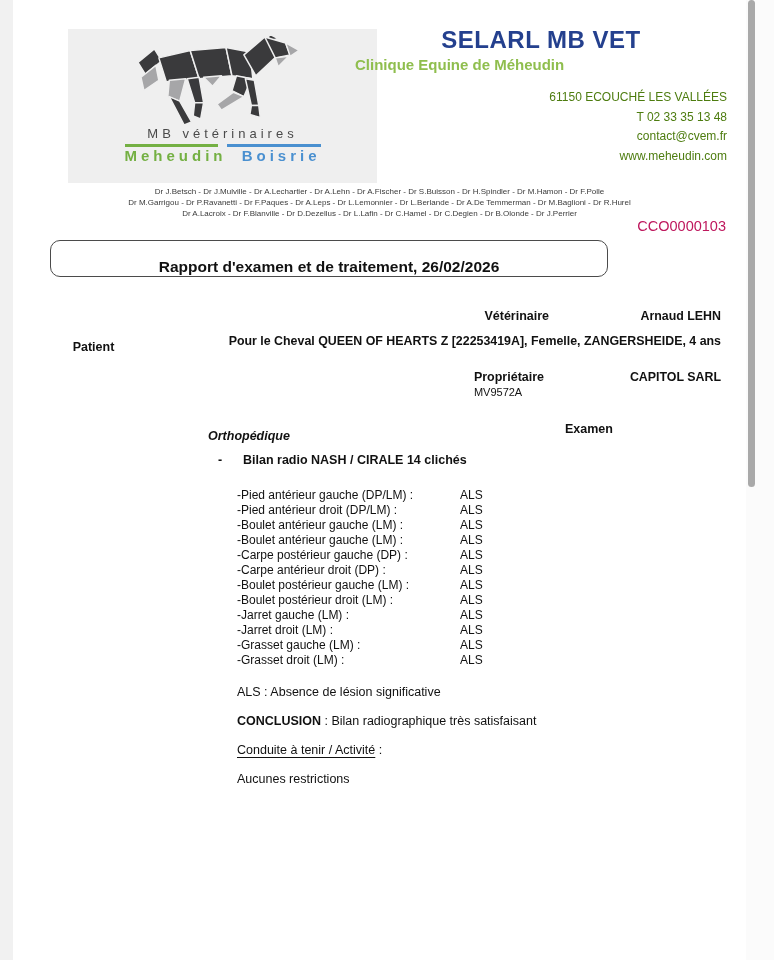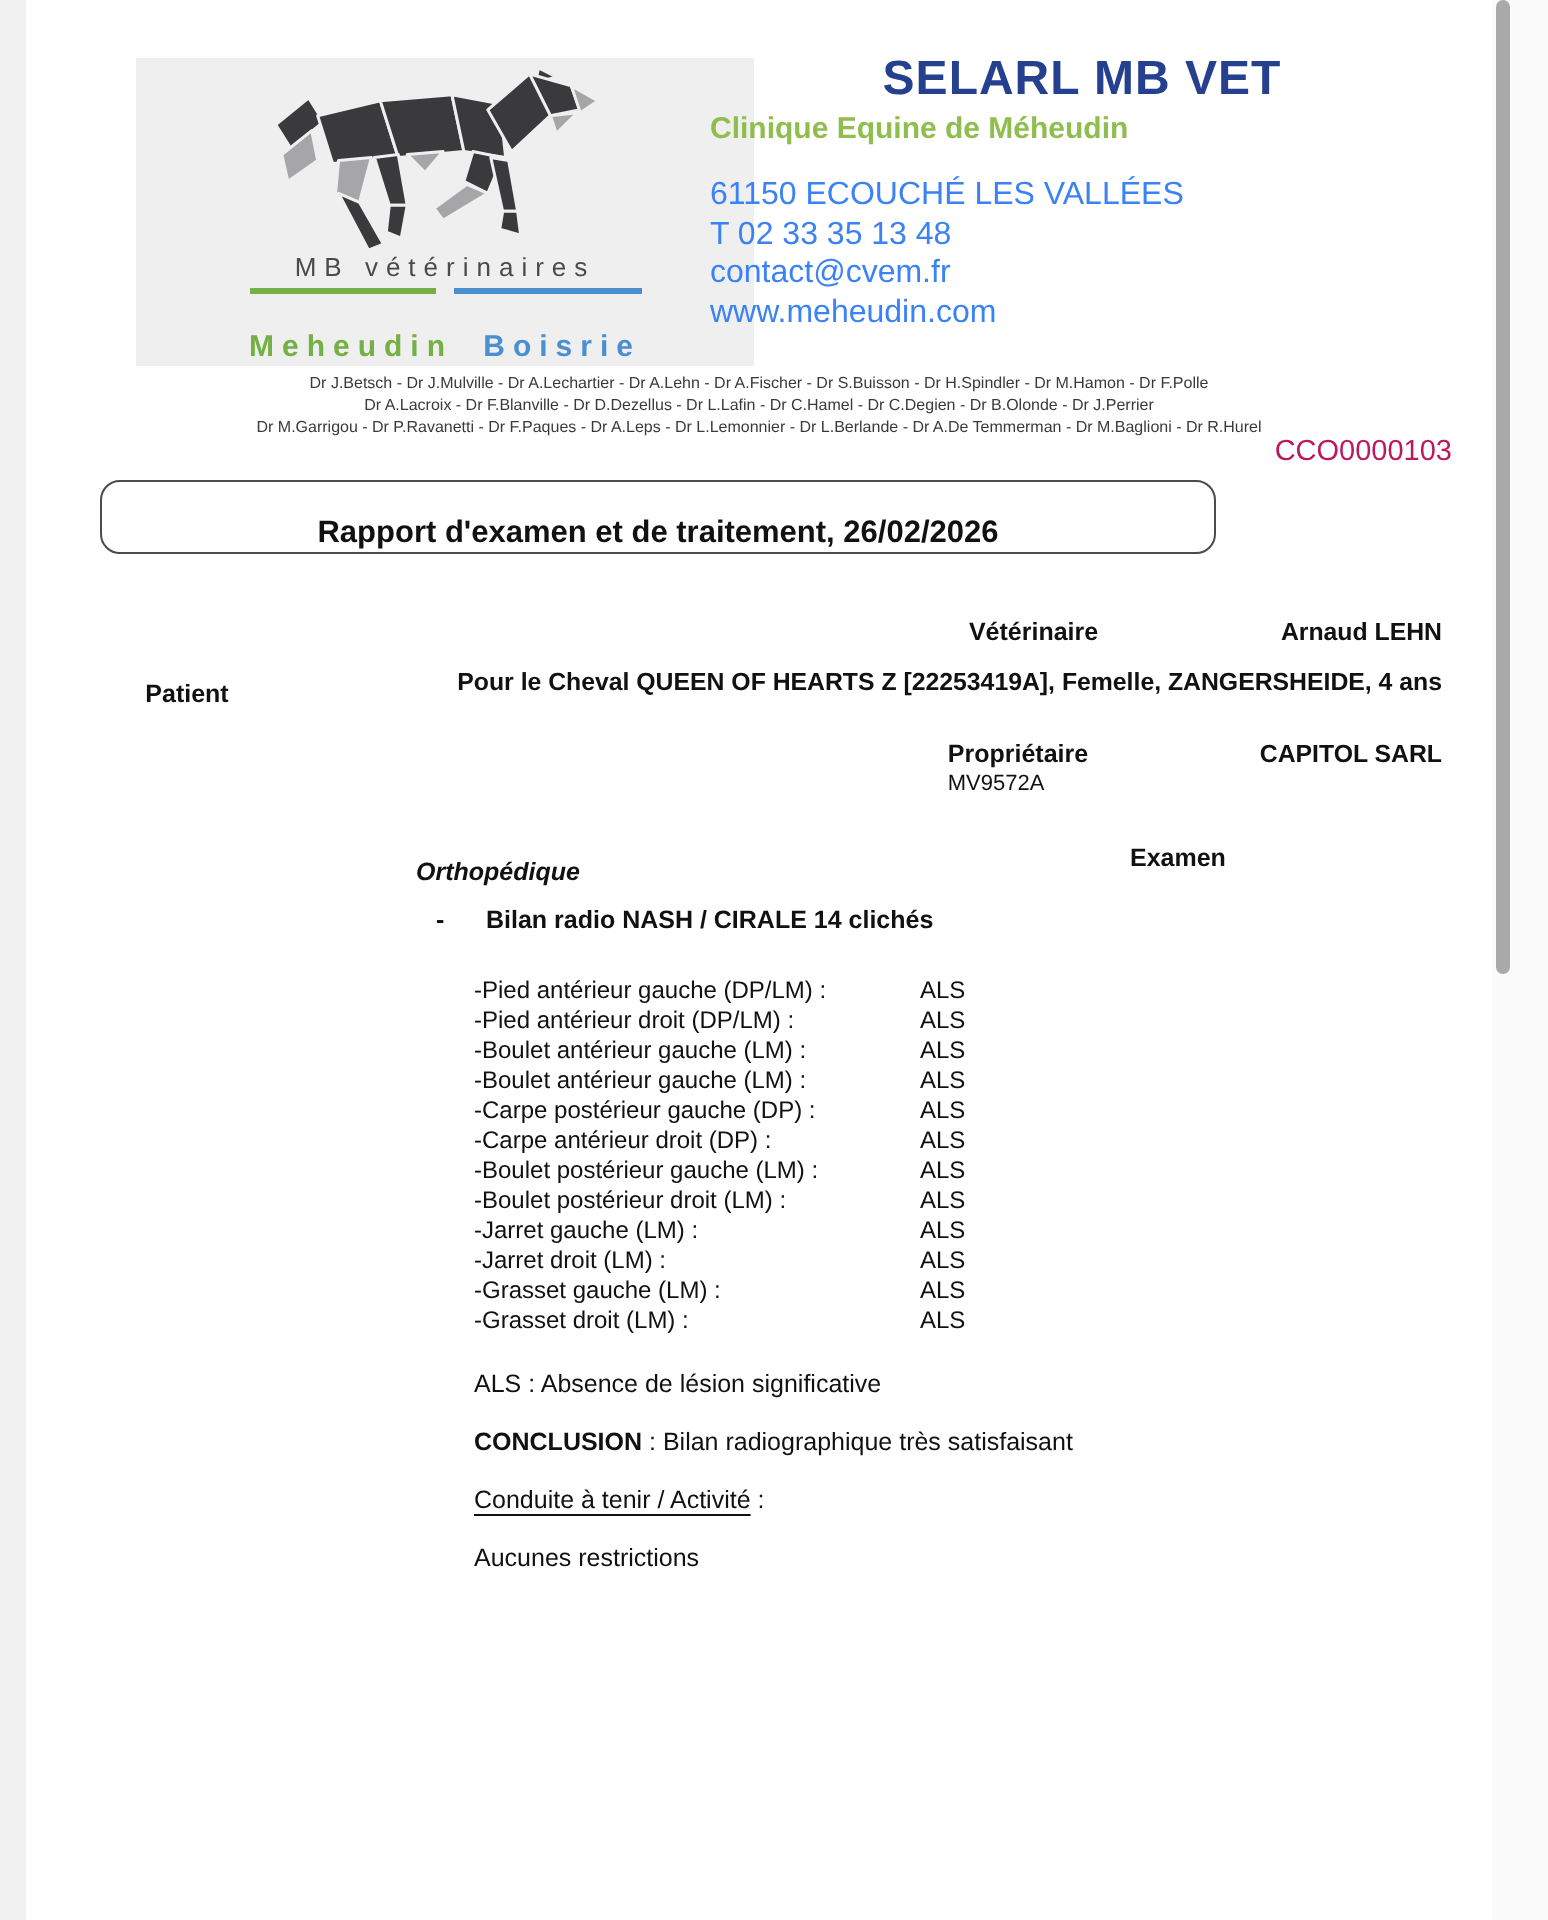--- a/index.html
+++ b/index.html
@@ -37,33 +37,33 @@
   .logo-tagline {
     font-size: 13px; color: #4a4a4a; letter-spacing: 4px;
     margin-top: -2px; white-space: nowrap;
   }
   .logo-lines { display: flex; gap: 9px; width: 196px; margin-top: 3px; }
   .logo-lines .ln { height: 3px; flex: 1; }
   .ln-green { background: #74b043; }
   .ln-blue  { background: #4a90d0; }
   .logo-names {
     display: flex; justify-content: space-between;
-    width: 196px; margin-top: 18px;
+    width: 196px; margin-top: 0;
     font-size: 15px; font-weight: bold; letter-spacing: 4px; white-space: nowrap;
   }
   .brand-green { color: #74b043; }
   .brand-blue  { color: #4a90d0; }
   
   .right-header { position: absolute; left: 342px; top: 26px; width: 372px; }
   .org-name {
     text-align: center; font-size: 24px; font-weight: bold;
     color: #24408e; letter-spacing: 0.5px;
   }
   .clinic-name { margin-top: 2px; font-size: 15px; font-weight: bold; color: #8fbe4e; }
-  .clinic-contact { margin-top: 15px; font-size: 16px; line-height: 19.5px; color: #3b82f6; }
+  .clinic-contact { margin-top: 15px; font-size: 12px; line-height: 19.5px; color: #4d7c0f; text-align: right; }
   
   .doctors {
     position: absolute; left: 0; top: 186px; width: 733px;
     text-align: center; font-size: 8px; line-height: 11px; color: #3a3a3a;
     white-space: nowrap;
   }
   .doc-code {
     position: absolute; top: 218px; right: 20px;
     font-size: 14.5px; color: #be185d;
   }
@@ -141,22 +141,22 @@
     <div class="clinic-contact">
       <div>61150 ECOUCHÉ LES VALLÉES</div>
       <div>T 02 33 35 13 48</div>
       <div>contact@cvem.fr</div>
       <div>www.meheudin.com</div>
     </div>
   </div>
 
   <div class="doctors">
     <div>Dr J.Betsch - Dr J.Mulville - Dr A.Lechartier - Dr A.Lehn - Dr A.Fischer - Dr S.Buisson - Dr H.Spindler - Dr M.Hamon - Dr F.Polle</div>
+    <div>Dr M.Garrigou - Dr P.Ravanetti - Dr F.Paques - Dr A.Leps - Dr L.Lemonnier - Dr L.Berlande - Dr A.De Temmerman - Dr M.Baglioni - Dr R.Hurel</div>
     <div>Dr A.Lacroix - Dr F.Blanville - Dr D.Dezellus - Dr L.Lafin - Dr C.Hamel - Dr C.Degien - Dr B.Olonde - Dr J.Perrier</div>
-    <div>Dr M.Garrigou - Dr P.Ravanetti - Dr F.Paques - Dr A.Leps - Dr L.Lemonnier - Dr L.Berlande - Dr A.De Temmerman - Dr M.Baglioni - Dr R.Hurel</div>
   </div>
 
   <div class="doc-code">CCO0000103</div>
 
   <div class="title-box">
     <span class="t">Rapport d'examen et de traitement, 26/02/2026</span>
   </div>
 
   <div class="frow" style="top:309px">
     <div class="flabel">Vétérinaire</div>

